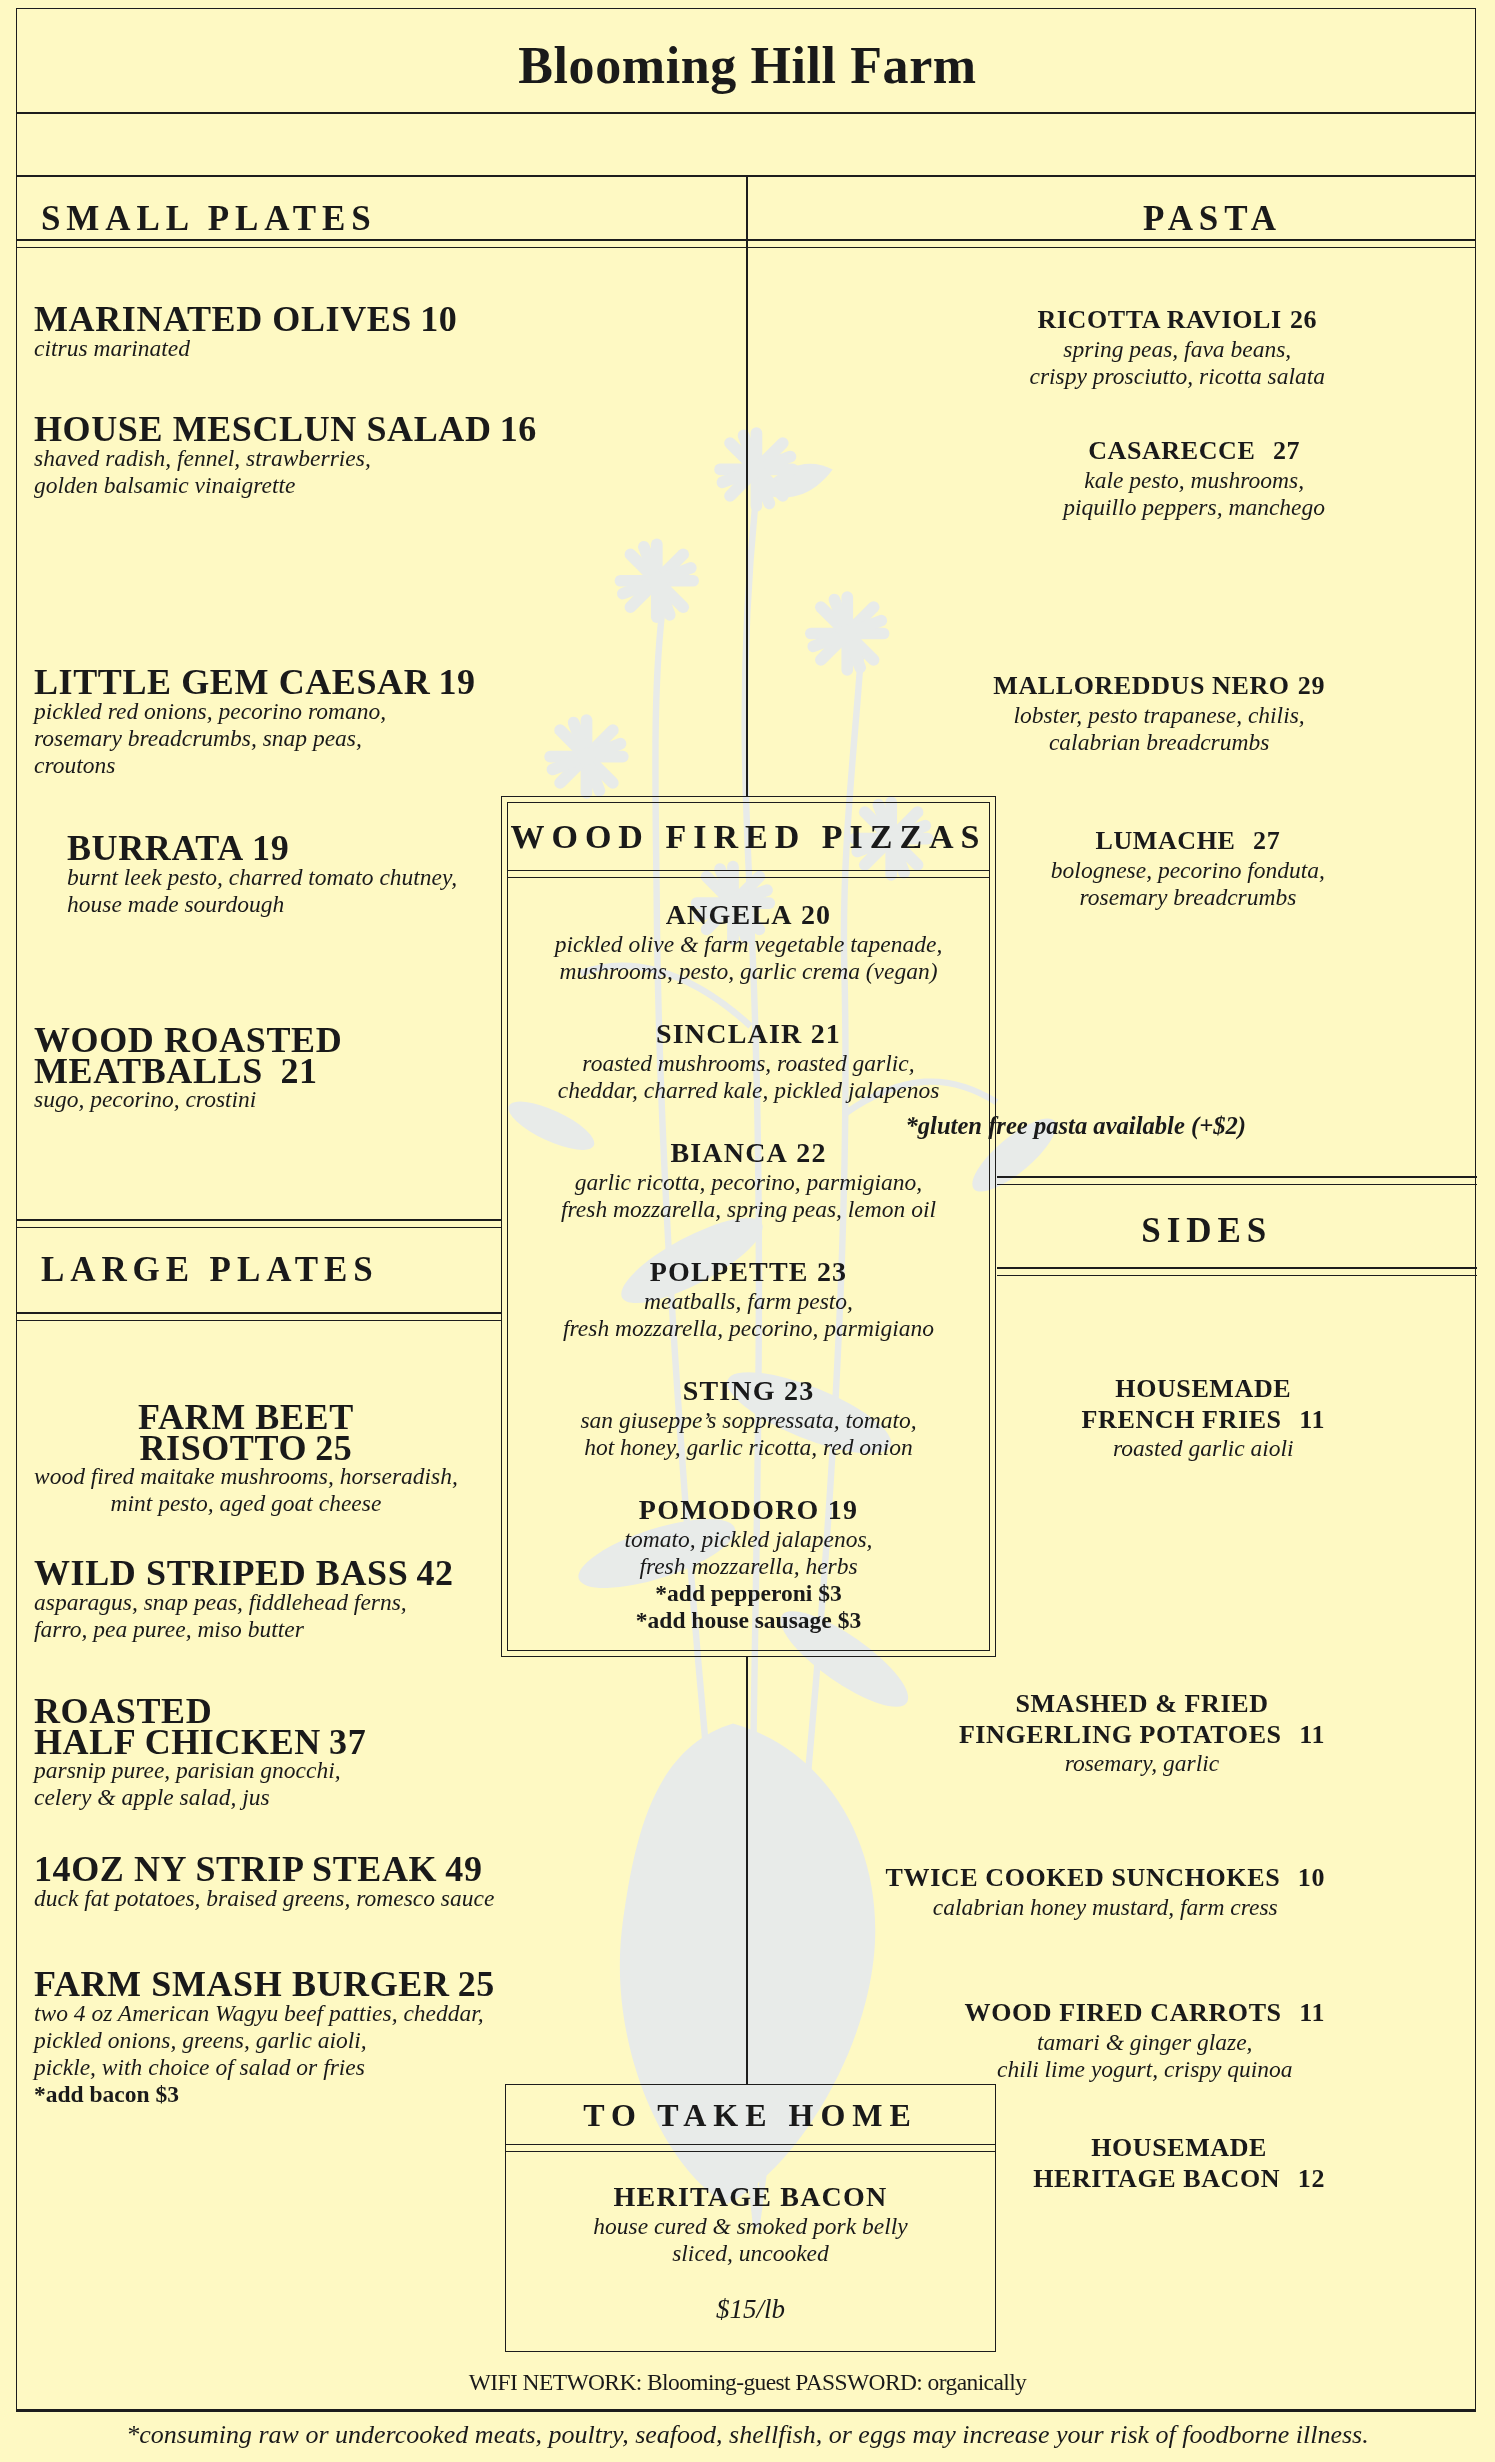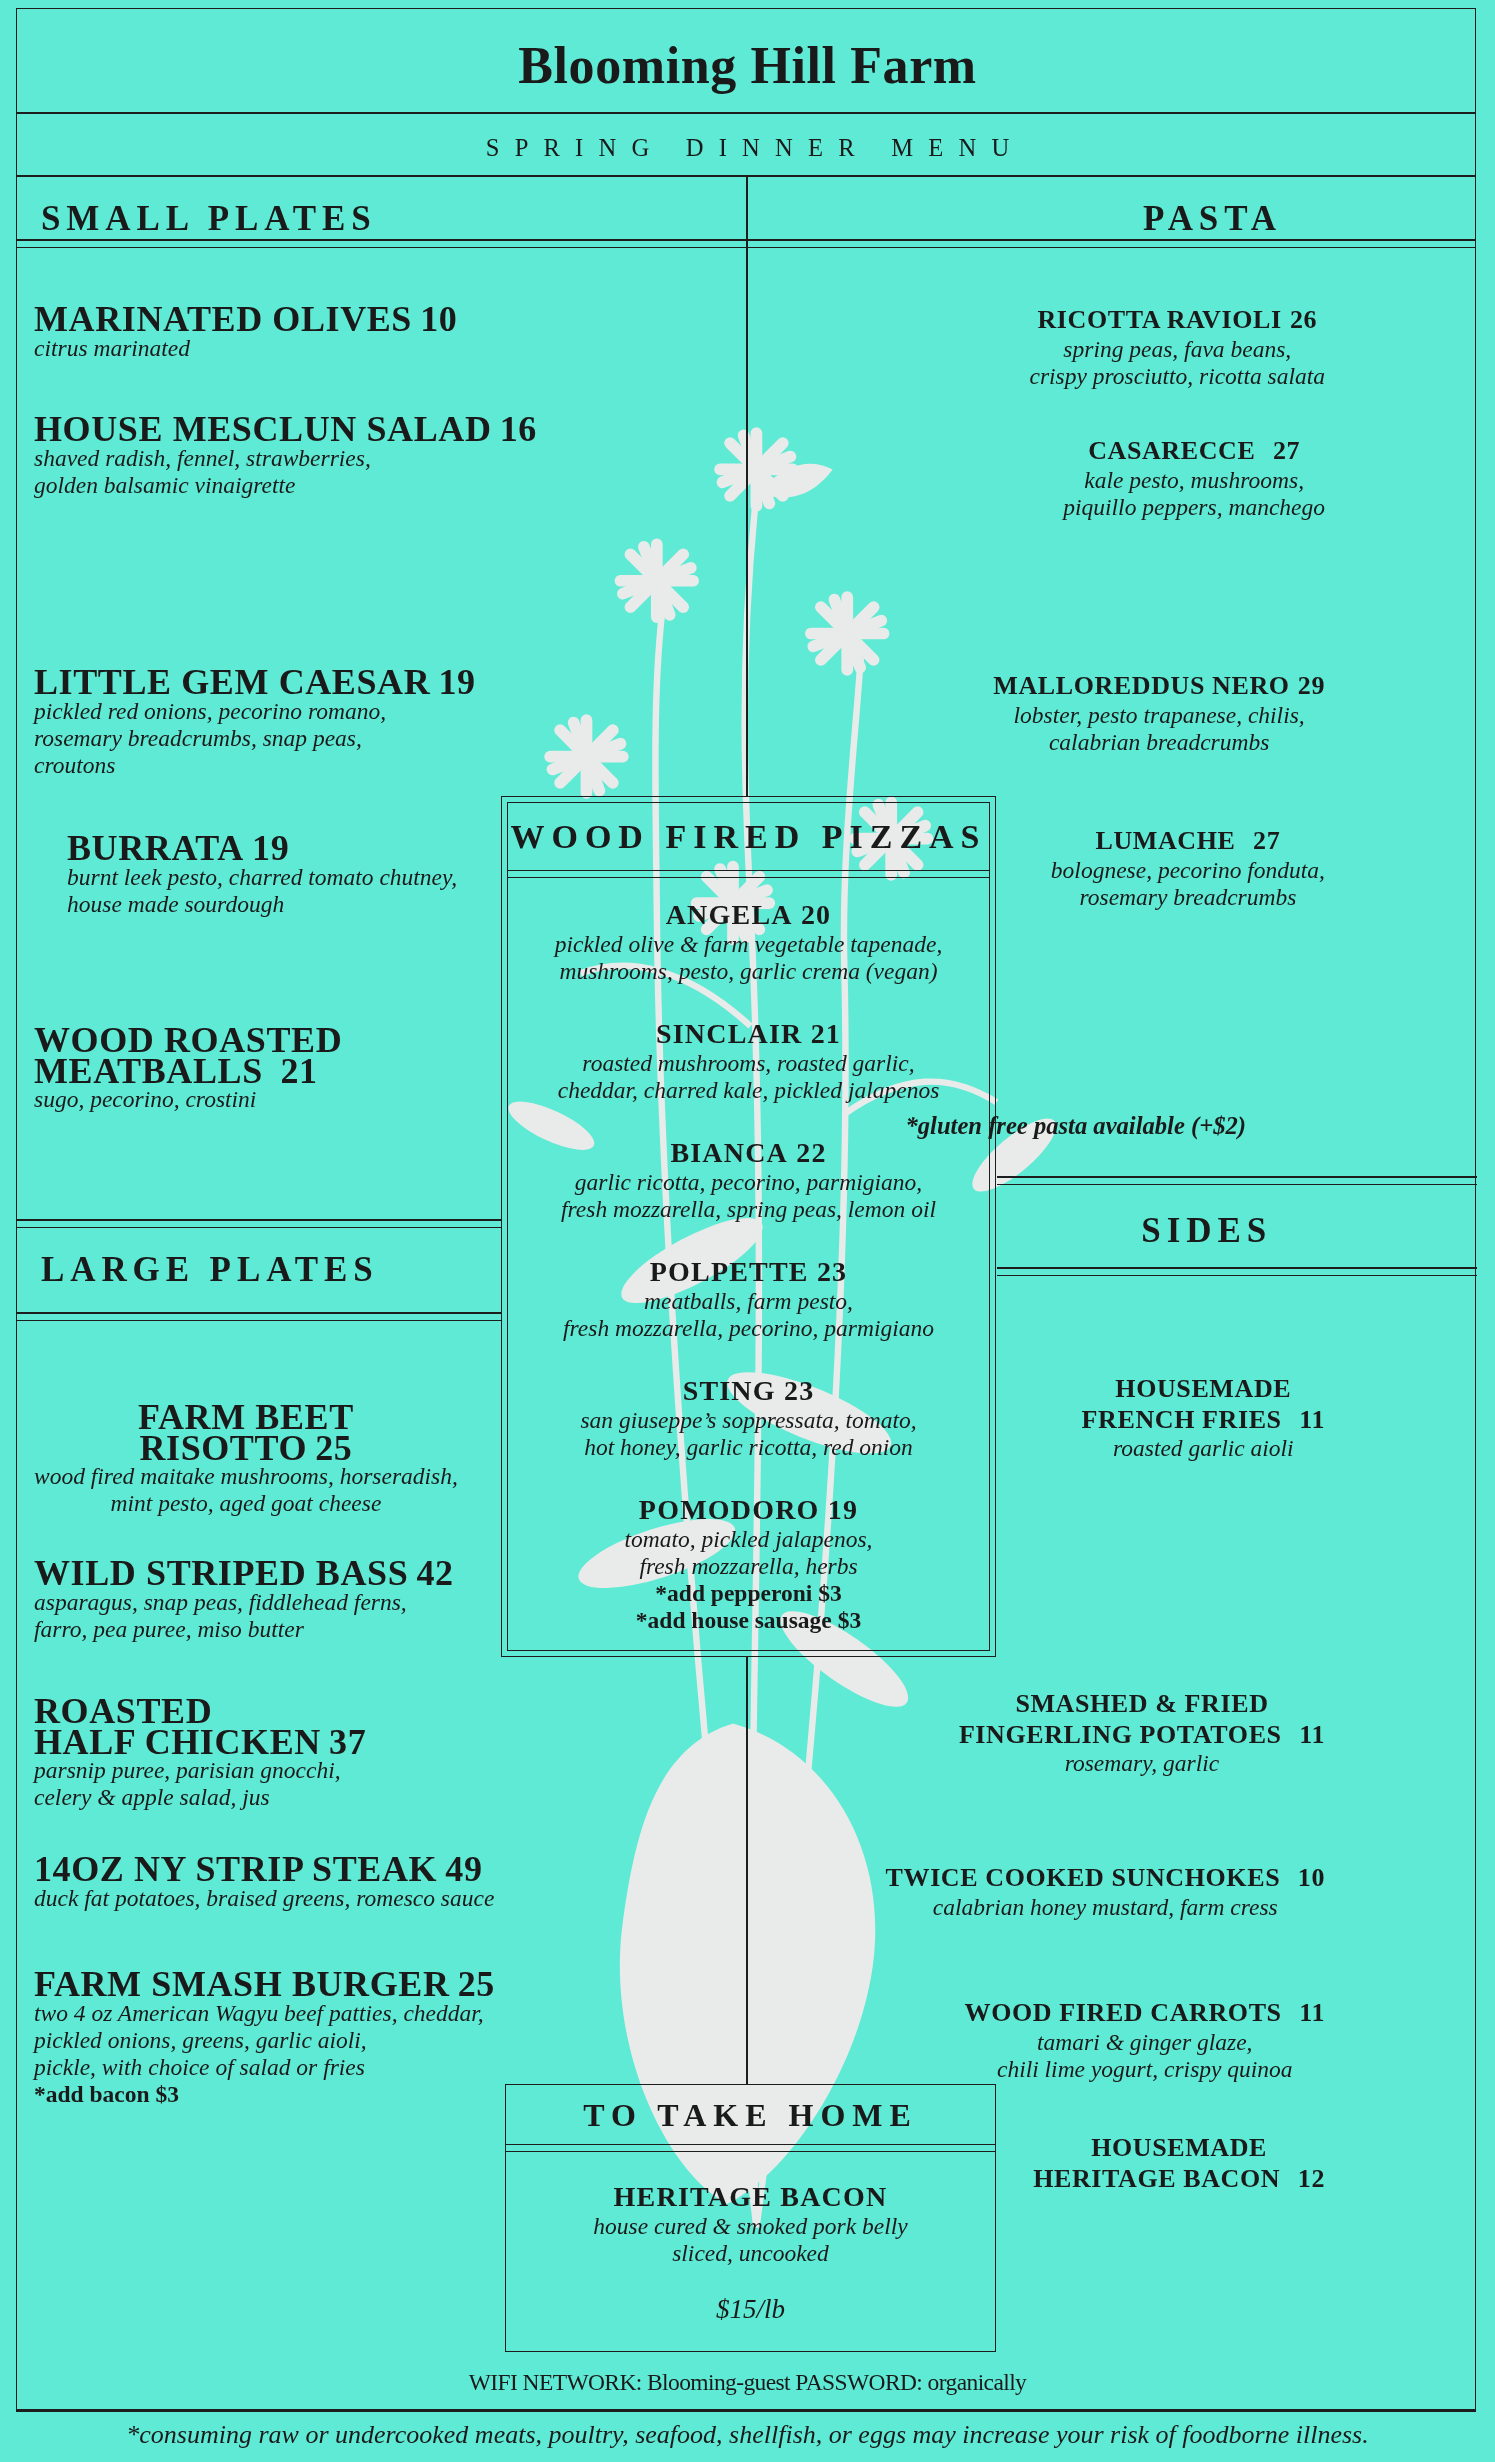--- a/index.html
+++ b/index.html
@@ -1,16 +1,16 @@
 <!DOCTYPE html>
 <html style="font-size:9.4px"><head>
 <meta charset="utf-8">
 <style>
   html,body{margin:0;padding:0;background:#ffffff;}
-  .page{position:relative;width:1495px;height:2462px;background:#5eead4;overflow:hidden;
+  .page{position:relative;width:1495px;height:2462px;background:#fef9c3;overflow:hidden;
         font-family:"Liberation Serif","DejaVu Serif",serif;color:#1a1a1a;}
   
   .frame{position:absolute;left:16.4px;top:7.6px;width:1460px;height:2402px;border:1.8px solid #1d1d1d;box-sizing:border-box;}
   .hline{position:absolute;background:#1d1d1d;}
   .vline{position:absolute;background:#1d1d1d;width:1.8px;}
   
   .main-title{position:absolute;top:36px;left:0;width:100%;text-align:center;
               font-size:52px;font-weight:bold;letter-spacing:0.6px;}
   .subtitle{position:absolute;top:134px;left:0;width:100%;text-align:center;
             font-size:24.6px;letter-spacing:15.2px;text-indent:15.2px;}
@@ -106,21 +106,20 @@
   <div class="hline" style="left:16.4px;top:1227px;width:486px;height:1.2px;"></div>
   <div class="hline" style="left:16.4px;top:1312px;width:486px;height:1.8px;"></div>
   <div class="hline" style="left:16.4px;top:1320px;width:486px;height:1.2px;"></div>
   <div class="hline" style="left:997px;top:1176px;width:480px;height:1.8px;"></div>
   <div class="hline" style="left:997px;top:1184px;width:480px;height:1.2px;"></div>
   <div class="hline" style="left:997px;top:1267px;width:480px;height:1.8px;"></div>
   <div class="hline" style="left:997px;top:1275px;width:480px;height:1.2px;"></div>
   <div class="hline" style="left:16.4px;top:2410px;width:1460px;height:1.8px;"></div>
 
   <div class="main-title">Blooming Hill Farm</div>
-  <div class="subtitle">SPRING DINNER MENU</div>
   <div class="sec-head" style="left:41px;top:199px;">SMALL PLATES</div>
   <div class="sec-head" style="right:213px;top:199px;">PASTA</div>
   <div class="sec-head" style="left:41px;top:1250px;">LARGE PLATES</div>
   <div class="sec-head" style="right:223px;top:1211px;">SIDES</div>
 
   <div class="li" style="top:304px;">
     <div class="t"><span>MARINATED OLIVES</span><span class="price">10</span></div>
     <div class="d">citrus marinated</div>
   </div>
   <div class="li" style="top:414px;">

